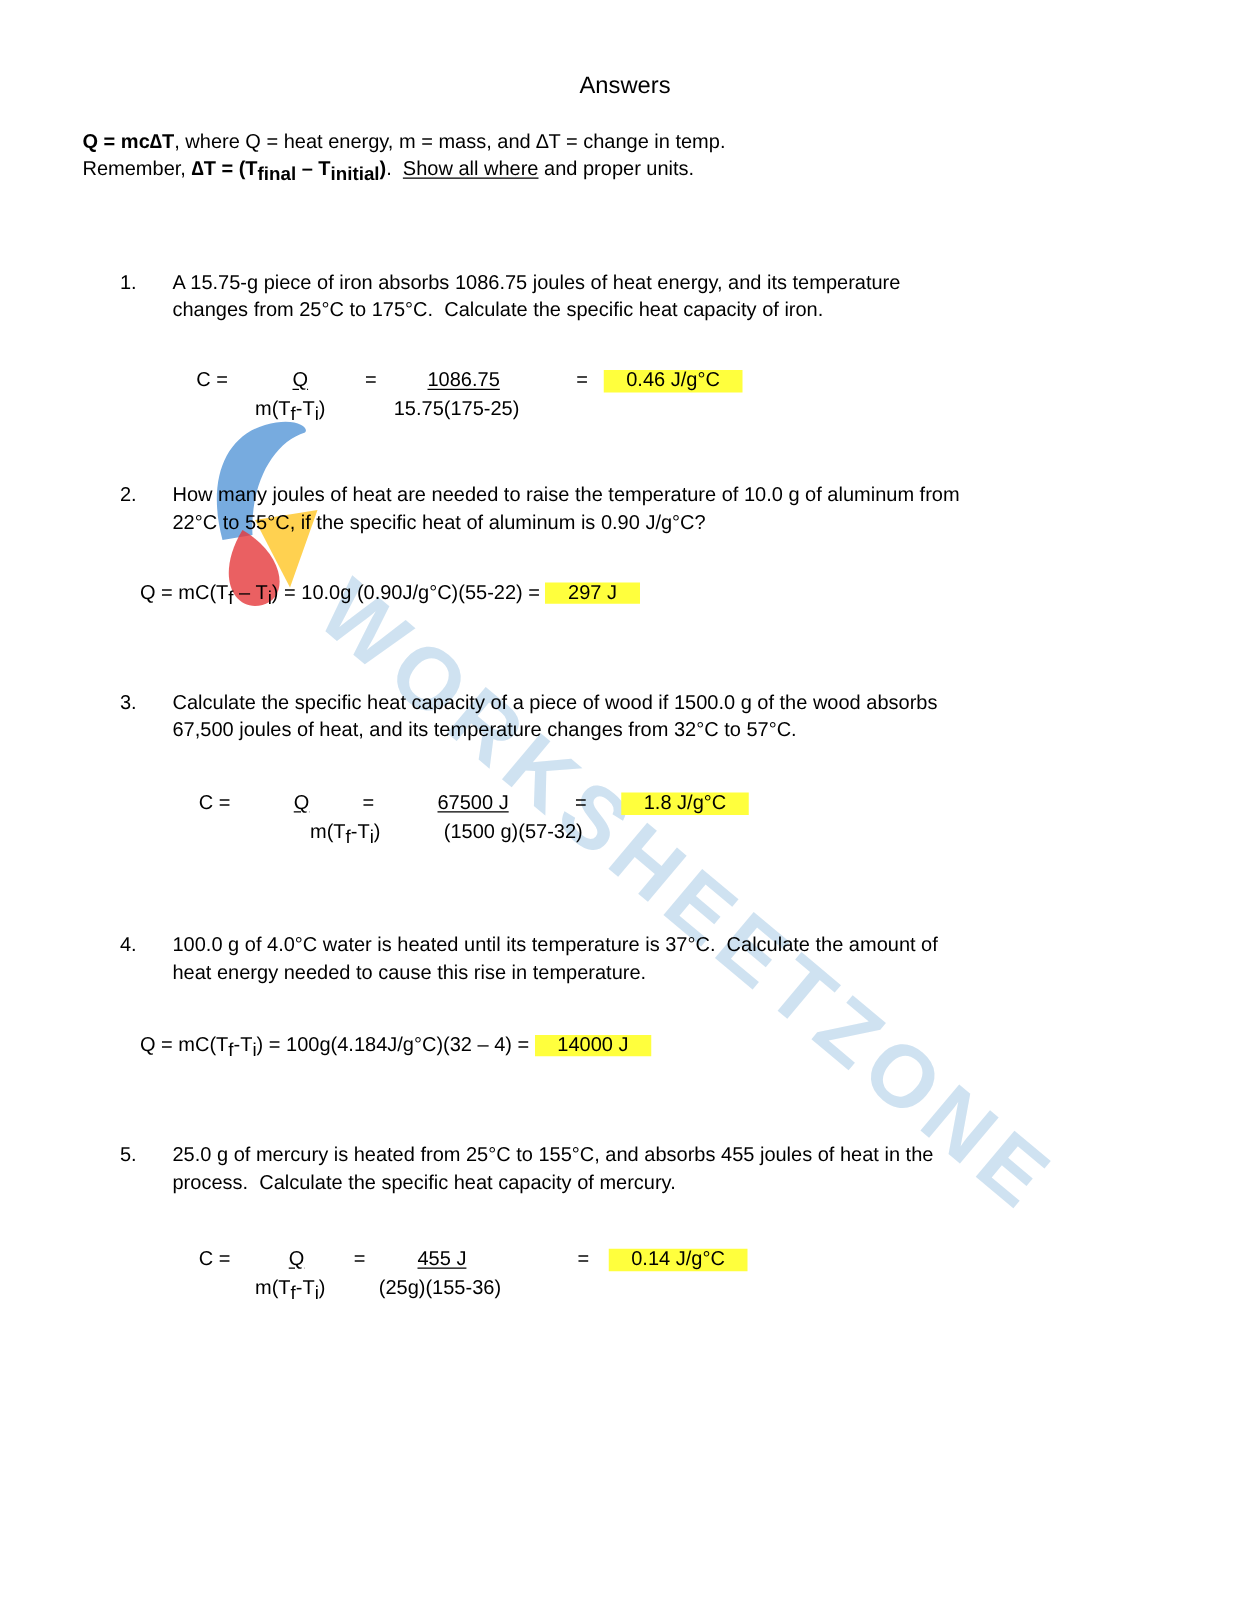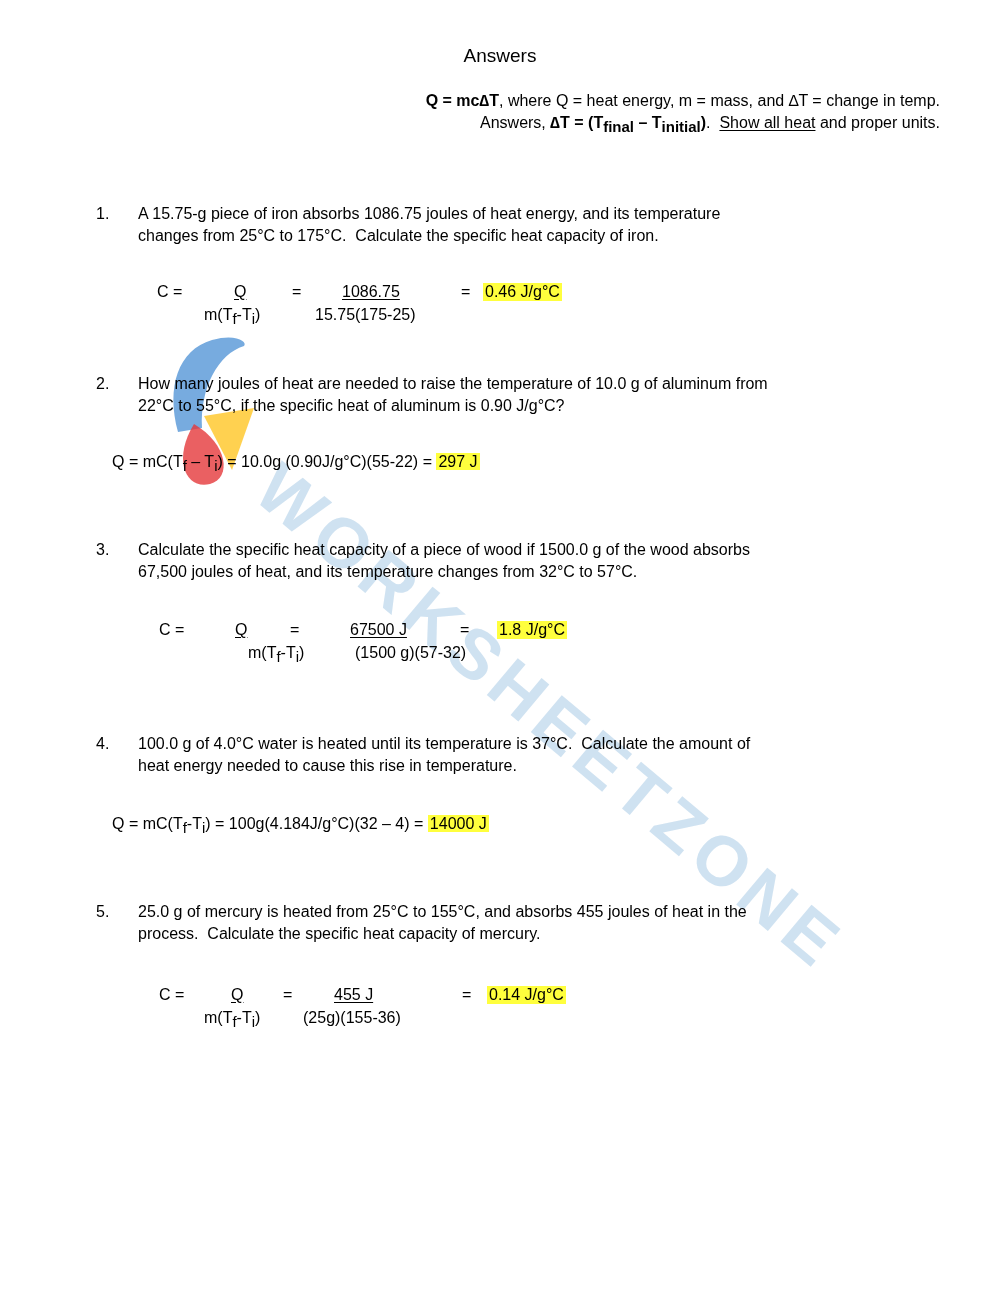--- a/index.html
+++ b/index.html
@@ -7,35 +7,35 @@
   .page {
     position: relative;
     width: 1000px;
     height: 1294px;
     background: #ffffff;
     font-family: "Liberation Sans", sans-serif;
     color: #000;
     overflow: hidden;
   }
   .content { position: relative; z-index: 1; }
-  .title { padding-top: 45px; text-align: center; font-size: 19px; }
+  .title { padding-top: 58px; text-align: center; font-size: 19px; }
   .header { margin: 23px 60px 0 66px; font-size: 16px; line-height: 1.4; }
-  .header .line { white-space: pre-wrap; text-align: right; }
+  .header .line { white-space: pre-wrap; }
   b { font-weight: bold; }
   sub { font-size: 15px; line-height: 0; }
   .uline { text-decoration: underline; text-underline-offset: 2px; }
   .problem { display: flex; margin-left: 96px; font-size: 16px; line-height: 1.38; }
   .p-num { flex: 0 0 42px; }
   .p-text { width: 824px; white-space: pre-wrap; }
   .workf { position: relative; margin-left: 157px; height: 48px; font-size: 16px; }
   .workf .w { position: absolute; top: 0; white-space: pre; }
   .workf .row2 { top: 23px; }
   .worki { margin-left: 112px; font-size: 16px; white-space: pre-wrap; }
   .u { text-decoration: underline; text-underline-offset: 2px; }
-  .hl { background: #ffff3d; padding: 0 2px; }
+  .hl { background: #ffff3d; padding: 0 18px; }
   .watermark {
     position: absolute;
     left: 292px;
     top: 448px;
     z-index: 0;
     transform: rotate(40deg);
     transform-origin: 0 0;
     font-size: 70px;
     font-weight: bold;
     letter-spacing: 7px;
@@ -65,21 +65,21 @@
   </div>
 
   <div class="watermark">WORKSHEETZONE</div>
 
   <div class="content">
 
     <div class="title">Answers</div>
 
     <div class="header">
       <div class="line"><b>Q = mc∆T</b><span>, where Q = heat energy, m = mass, and ∆T = change in temp.</span></div>
-      <div class="line"><span>Answers, </span><b><span>∆T = (T</span><sub>final</sub><span> – T</span><sub>initial</sub><span>)</span></b><span>.  </span><span class="uline">Show all heat</span><span> and proper units.</span></div>
+      <div class="line"><span>Remember, </span><b><span>∆T = (T</span><sub>final</sub><span> – T</span><sub>initial</sub><span>)</span></b><span>.  </span><span class="uline">Show all where</span><span> and proper units.</span></div>
     </div>
 
     <div class="problem mt68">
       <div class="p-num">1.</div>
       <div class="p-text">A 15.75-g piece of iron absorbs 1086.75 joules of heat energy, and its temperature
 changes from 25°C to 175°C.  Calculate the specific heat capacity of iron.</div>
     </div>
     <div class="workf mt36">
       <span class="w" style="left:0">C =</span>
       <span class="w u" style="left:77px">Q</span>

